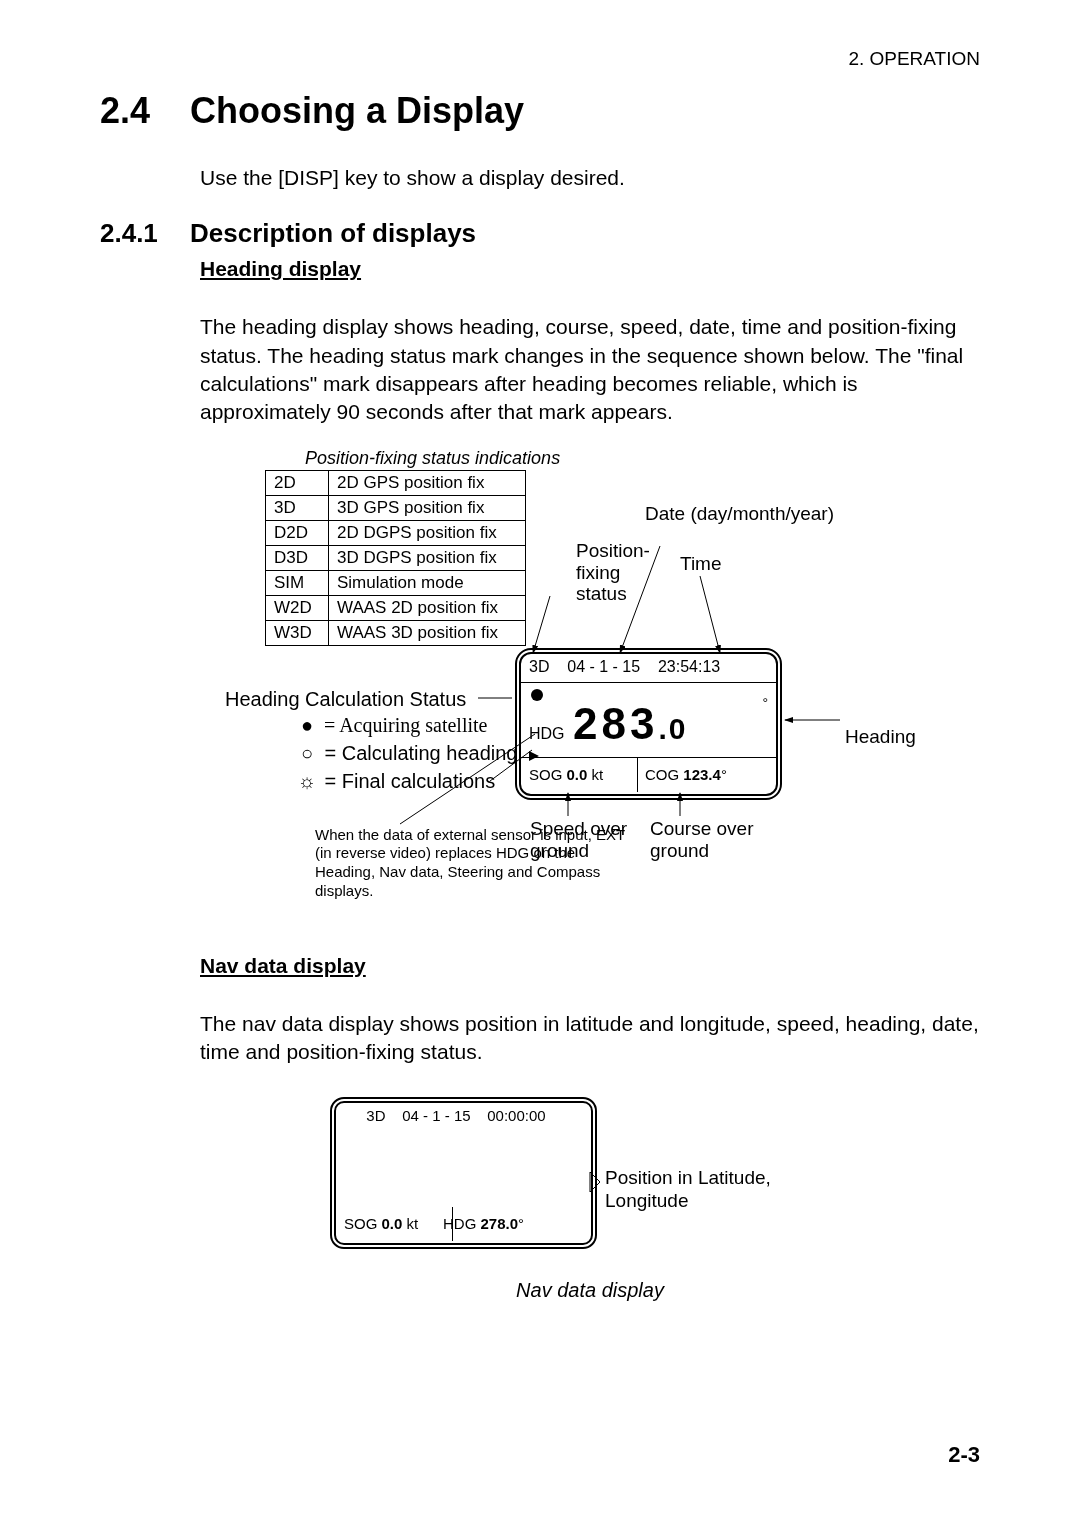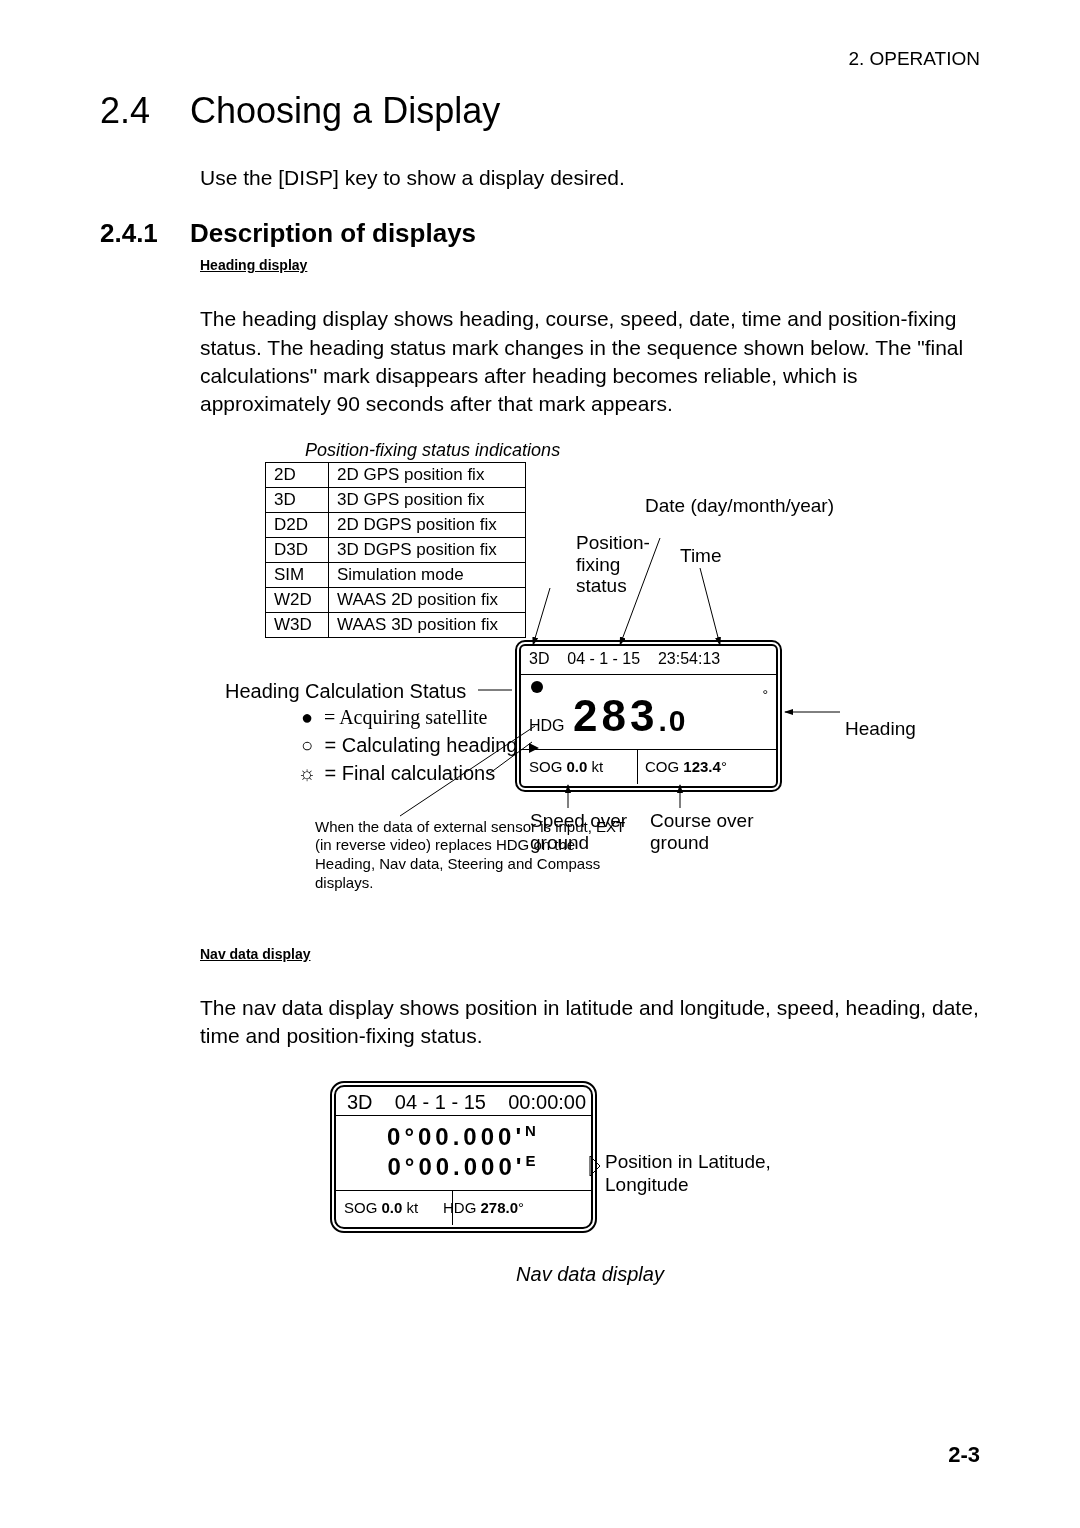--- a/index.html
+++ b/index.html
@@ -20,33 +20,33 @@
   }
   .hdr-right {
     position: absolute;
     top: 48px;
     right: 100px;
     font-size: 19px;
   }
   h1 {
     font-size: 36px;
     margin: 30px 0 10px 0;
-    font-weight: normal;
+    font-weight: bold;
   }
   h1 .secnum { display:inline-block; width: 90px; }
   .body-indent { margin-left: 100px; }
   .para { font-size: 21px; line-height: 1.35; margin-top: 32px; }
   h2 {
     font-size: 26px;
     margin: 26px 0 8px 0;
     font-weight: bold;
   }
   h2 .secnum { display:inline-block; width: 90px; margin-left:-100px; }
   h3.run {
-    font-size: 14px;
+    font-size: 21px;
     font-weight: bold;
     text-decoration: underline;
     margin: 6px 0 10px 0;
   }
   .diagram-area {
     position: relative;
     width: 880px;
     height: 500px;
     margin-left: -100px;
     font-size: 18px;
@@ -74,21 +74,21 @@
 
   .note-ext {
     position:absolute; left:215px; top:378px; font-size:15px; line-height:1.25;
     width:320px;
   }
 
   
   .scr1 {
     position:absolute; left:415px; top:200px;
     width:255px; height:140px;
-    border:6px double #000; border-radius:10px;
+    border:6px double #000; border-radius:16px;
     font-family: Arial, sans-serif;
   }
   .scr1 .top { position:absolute; left:8px; top:4px; font-size:16px; width:240px;}
   .scr1 .top span{ display:inline-block;}
   .scr1 .mid {
     position:absolute; left:0px; top:28px; height:74px; width:100%; 
     border-top:1px solid #000; border-bottom:1px solid #000;
   }
   .scr1 .dot {
     position:absolute; left:10px; top:6px; width:12px; height:12px; border-radius:50%; background:#000;
@@ -118,21 +118,21 @@
   .scr2-wrap {
     position: relative;
     width:880px; height:190px; margin-left:-100px; margin-top:8px;
     font-size:18px;
   }
   .scr2 {
     position:absolute; left:230px; top:10px;
     width:255px; height:140px;
     border:6px double #000; border-radius:14px;
   }
-  .scr2 .top { position:absolute; left:11px; top:4px; font-size:20px; width:240px;}
+  .scr2 .top { position:absolute; left:0; top:4px; font-size:15px; width:240px;text-align:center;}
   .scr2 .mid {
     position:absolute; left:0; top:28px; height:74px; width:100%;
     border-top:1px solid #000; border-bottom:1px solid #000;
     text-align:center;
   }
   .scr2 .latlon { font-size:24px; font-weight:bold; letter-spacing:4px; line-height:1.25; padding-top:6px;}
   .scr2 .latlon .sm { font-size:15px; vertical-align: top;}
   .scr2 .bot { position:absolute; left:0; top:104px; width:100%; height:34px;}
   .scr2 .bot .sep { position:absolute; left:116px; top:0; height:34px; border-left:1px solid #000;}
   .scr2 .sog { position:absolute; left:8px; top:8px; font-size:15px;}
@@ -266,26 +266,20 @@
 
     <h3 class="run">Nav data display</h3>
     <p class="para">The nav data display shows position in latitude and longitude, speed, heading, date, time and position-fixing status.</p>
 
     <div class="scr2-wrap">
       <div class="scr2">
         <div class="top">
           <span>3D</span>&nbsp;&nbsp;&nbsp;
           <span>04 - 1 - 15</span>&nbsp;&nbsp;&nbsp;
           <span>00:00:00</span>
-        </div>
-        <div class="mid">
-          <div class="latlon">
-            <span>0°00.000'</span><span class="sm">N</span><br>
-            <span>0°00.000'</span><span class="sm">E</span>
-          </div>
         </div>
         <div class="bot">
           <div class="sep"></div>
           <div class="sog"><span>SOG</span>&nbsp;<span class="b">0.0</span>&nbsp;<span>kt</span></div>
           <div class="hdg2"><span>HDG</span>&nbsp;<span class="b">278.0</span><span>°</span></div>
         </div>
       </div>
       <div class="lbl posll">Position in Latitude, Longitude</div>
       <svg class="overlay" width="880" height="190">
         <line x1="500" y1="95" x2="490" y2="85" stroke="#000" stroke-width="1"></line>

